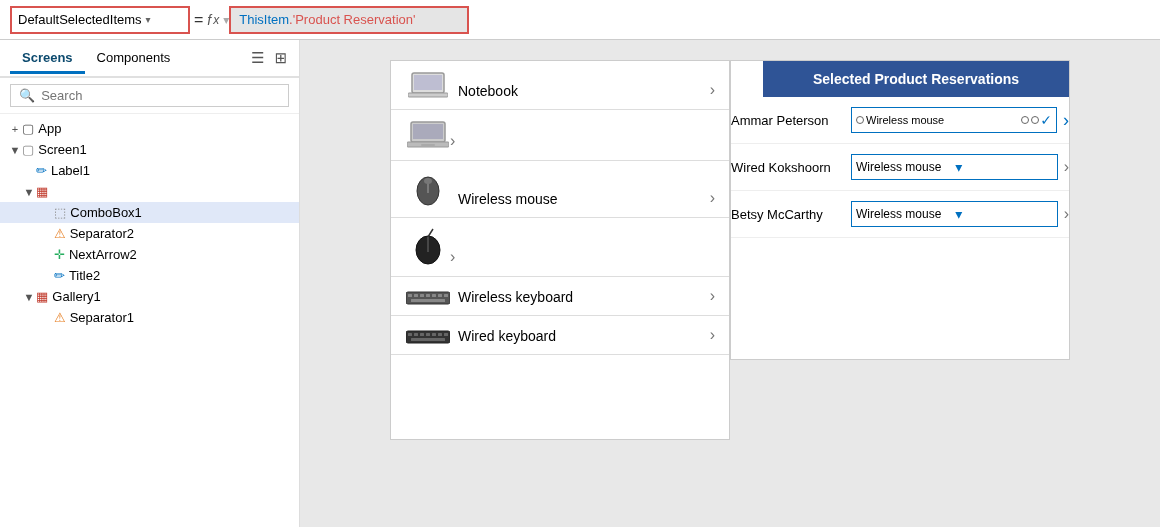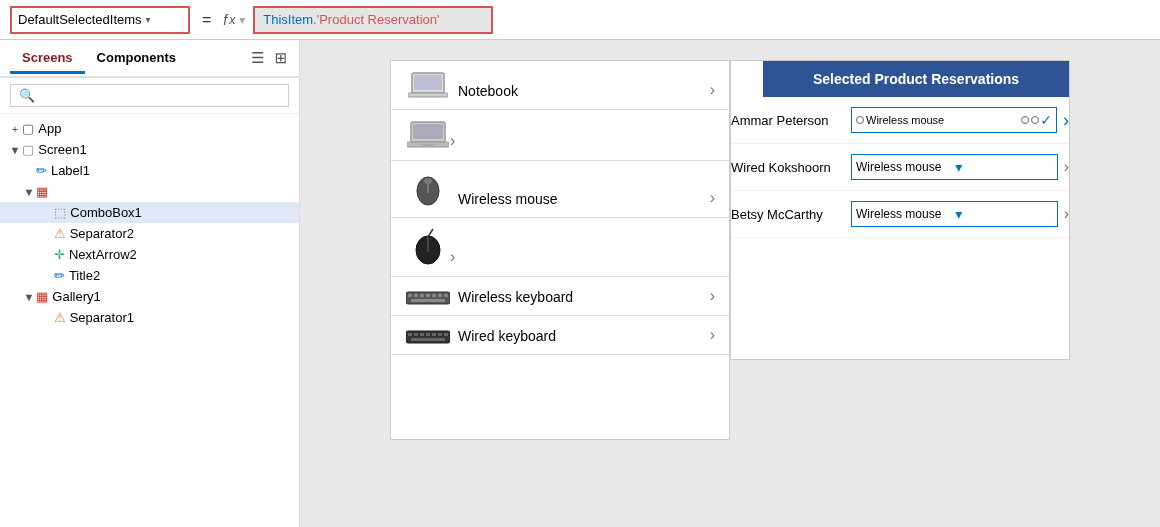--- a/index.html
+++ b/index.html
@@ -1,21 +1,21 @@
 <!DOCTYPE html>
 <html><head>
   <meta charset="utf-8">
   <style>
     * { box-sizing: border-box; margin: 0; padding: 0; }
     body { font-family: 'Segoe UI', Arial, sans-serif; font-size: 13px; background: #f0f0f0; overflow: hidden; width: 1160px; height: 527px; }
 
     
     .formula-bar {
       display: flex; align-items: center; height: 40px; background: #fff;
-      border-bottom: 1px solid #ccc; padding: 0 10px; gap: 8px;
+      border-bottom: 1px solid #ccc; padding: 0 10px; 
     }
     .formula-dropdown {
       display: flex; align-items: center; border: 2px solid #d9534f;
       padding: 2px 6px; min-width: 180px; height: 28px; background: #fff;
       font-size: 13px; cursor: pointer;
     }
     .formula-dropdown span { flex: 1; }
     .formula-dropdown .chevron { color: #666; font-size: 10px; margin-left: 4px; }
     .formula-equals { font-size: 16px; color: #333; padding: 0 4px; }
     .formula-fx { display: flex; align-items: center; gap: 2px; color: #555; font-style: italic; font-size: 14px; }
@@ -25,22 +25,22 @@
     }
     .formula-input .this-item { color: #0070c0; }
     .formula-input .rest { color: #d9534f; }
 
     
     .main-layout { display: flex; height: calc(527px - 40px); }
 
     
     .sidebar { width: 300px; background: #fff; border-right: 1px solid #ddd; display: flex; flex-direction: column; }
     .sidebar-tabs { display: flex; align-items: center; border-bottom: 2px solid #e0e0e0; padding: 0 10px; height: 38px; gap: 0; }
-    .sidebar-tab { padding: 6px 12px; font-size: 13px; cursor: pointer; border-bottom: 3px solid transparent; margin-bottom: -2px; font-weight: bold; }
-    .sidebar-tab.active { color: #7f1d1d; border-bottom: 3px solid #0070c0; font-weight: 600; }
+    .sidebar-tab { padding: 6px 12px; font-size: 13px; cursor: pointer; border-bottom: 3px solid transparent; margin-bottom: -2px; }
+    .sidebar-tab.active { color: #0c4a6e; border-bottom: 3px solid #0070c0; font-weight: 600; }
     .sidebar-tab-icons { margin-left: auto; display: flex; gap: 6px; }
     .sidebar-tab-icon { color: #555; cursor: pointer; font-size: 15px; padding: 2px; }
 
     .sidebar-search { padding: 6px 10px; border-bottom: 1px solid #eee; }
     .sidebar-search-box { display: flex; align-items: center; border: 1px solid #ccc; padding: 3px 8px; background: #fff; gap: 6px; }
     .sidebar-search-box input { border: none; outline: none; font-size: 13px; flex: 1; }
 
     .tree { flex: 1; overflow-y: auto; padding: 4px 0; }
     .tree-item { display: flex; align-items: center; padding: 3px 8px; cursor: pointer; font-size: 13px; }
     .tree-item.selected { background: #e0e8f8; }
@@ -110,20 +110,21 @@
         <span>Components</span>
       </div>
       <div class="sidebar-tab-icons">
         <span class="sidebar-tab-icon">☰</span>
         <span class="sidebar-tab-icon">⊞</span>
       </div>
     </div>
     <div class="sidebar-search">
       <div class="sidebar-search-box">
         <span style="color:#888;font-size:13px;">🔍</span>
+        <input type="text" style="border: none; outline: none; font-size: 13px; flex: 1 1 0%;" placeholder="Search">
       </div>
     </div>
     <div class="tree">
 
       <div class="tree-item">
         <span class="expand-icon">+</span>
         <span class="item-icon icon-app">▢</span>
         <span class="item-label">App</span>
       </div>
 

